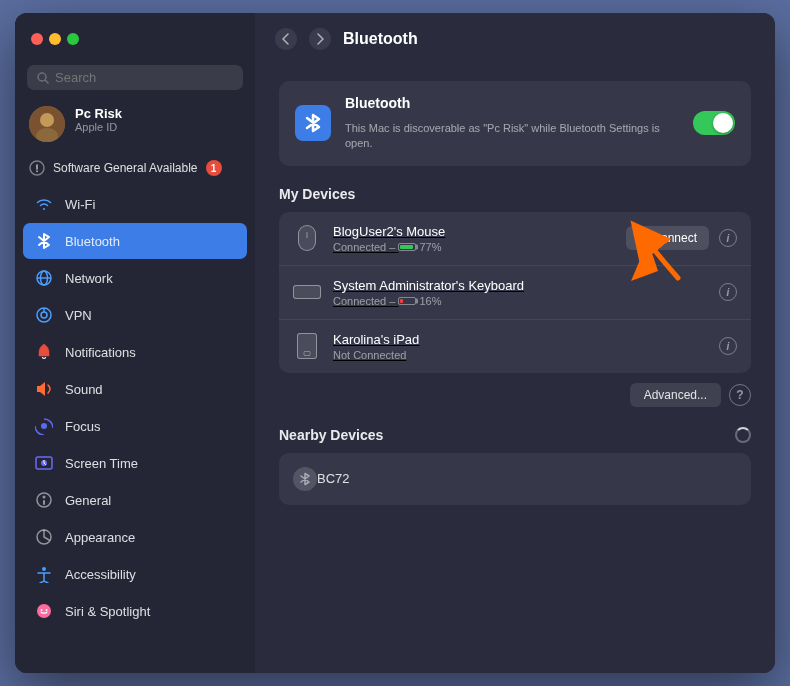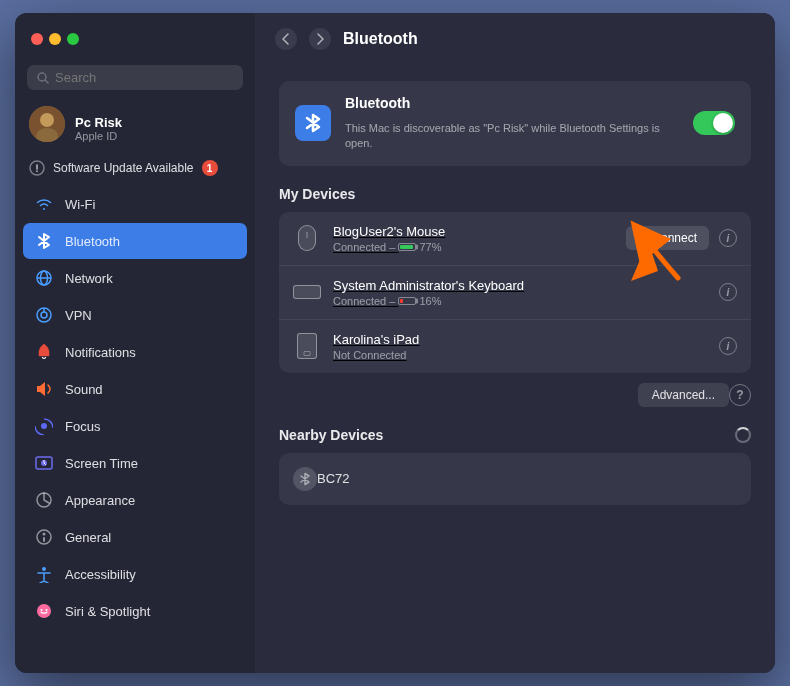--- a/index.html
+++ b/index.html
@@ -60,21 +60,21 @@
       border: none;
       outline: none;
       color: rgba(255,255,255,0.6);
       font-size: 13px;
       width: 100%;
     }
     .search-icon-svg { opacity: 0.5; flex-shrink: 0; }
 
     .user-section {
       display: flex;
-      align-items: flex-end;
+      align-items: flex-start;
       gap: 10px;
       padding: 8px 14px 12px;
     }
     .avatar {
       width: 36px;
       height: 36px;
       border-radius: 50%;
       background: #8a6a3c;
       overflow: hidden;
       flex-shrink: 0;
@@ -326,20 +326,21 @@
     .device-actions {
       display: flex;
       align-items: center;
       gap: 4px;
     }
 
     .bottom-actions {
       display: flex;
       justify-content: flex-end;
       align-items: center;
+      gap: 8px;
       margin-bottom: 20px;
     }
     .advanced-btn {
       background: rgba(255,255,255,0.1);
       border: none;
       color: rgba(255,255,255,0.85);
       font-size: 12px;
       padding: 5px 14px;
       border-radius: 6px;
       cursor: pointer;
@@ -486,21 +487,21 @@
         <span class="user-name">Pc Risk</span>
         <span class="user-sub">Apple ID</span>
       </div>
     </div>
 
     <div class="update-banner">
       <svg width="16" height="16" viewBox="0 0 16 16" fill="none">
         <circle cx="8" cy="8" r="7" stroke="rgba(255,255,255,0.4)" stroke-width="1.5"></circle>
         <path d="M8 5v4M8 11v.5" stroke="rgba(255,255,255,0.7)" stroke-width="1.5" stroke-linecap="round"></path>
       </svg>
-      <span class="update-text">Software Update Available</span>
+      <span class="update-text">Software General Available</span>
       <div class="badge">1</div>
     </div>
 
     <div class="sidebar-items">
 
       <div class="sidebar-item">
         <span class="icon">
           <svg width="18" height="14" viewBox="0 0 18 14" fill="none">
             <path d="M9 11a1 1 0 110 2 1 1 0 010-2z" fill="#4a9eff"></path>
             <path d="M5.5 8.5C6.6 7.4 7.7 7 9 7s2.4.4 3.5 1.5" stroke="#4a9eff" stroke-width="1.5" stroke-linecap="round" fill="none"></path>
@@ -579,36 +580,36 @@
             <circle cx="9" cy="9" r="3" fill="#6c6af0"></circle>
             <path d="M9 6.5v2.5l1.5 1.5" stroke="white" stroke-width="1" stroke-linecap="round"></path>
           </svg>
         </span>
         <span>Screen Time</span>
       </div>
 
       <div class="sidebar-item">
         <span class="icon">
           <svg width="18" height="18" viewBox="0 0 18 18" fill="none">
-            <circle cx="9" cy="9" r="7" fill="none" stroke="rgba(255,255,255,0.5)" stroke-width="1.5"></circle>
-            <path d="M9 2v7l5 3" stroke="rgba(255,255,255,0.5)" stroke-width="1.5" fill="none" stroke-linecap="round"></path>
-          </svg>
-        </span>
-        <span>Appearance</span>
-      </div>
-
-      <div class="sidebar-item">
-        <span class="icon">
-          <svg width="18" height="18" viewBox="0 0 18 18" fill="none">
             <circle cx="9" cy="9" r="7" stroke="rgba(255,255,255,0.5)" stroke-width="1.5"></circle>
             <circle cx="9" cy="6" r="1.5" fill="rgba(255,255,255,0.5)"></circle>
             <rect x="8" y="9" width="2" height="5" rx="1" fill="rgba(255,255,255,0.5)"></rect>
           </svg>
         </span>
         <span>General</span>
+      </div>
+
+      <div class="sidebar-item">
+        <span class="icon">
+          <svg width="18" height="18" viewBox="0 0 18 18" fill="none">
+            <circle cx="9" cy="9" r="7" fill="none" stroke="rgba(255,255,255,0.5)" stroke-width="1.5"></circle>
+            <path d="M9 2v7l5 3" stroke="rgba(255,255,255,0.5)" stroke-width="1.5" fill="none" stroke-linecap="round"></path>
+          </svg>
+        </span>
+        <span>Appearance</span>
       </div>
 
       <div class="sidebar-item">
         <span class="icon">
           <svg width="18" height="18" viewBox="0 0 18 18" fill="none">
             <circle cx="9" cy="4" r="2" fill="#4a9eff"></circle>
             <path d="M3 8h12M9 8v8M5 18l4-2 4 2" stroke="#4a9eff" stroke-width="1.5" stroke-linecap="round"></path>
           </svg>
         </span>
         <span>Accessibility</span>

